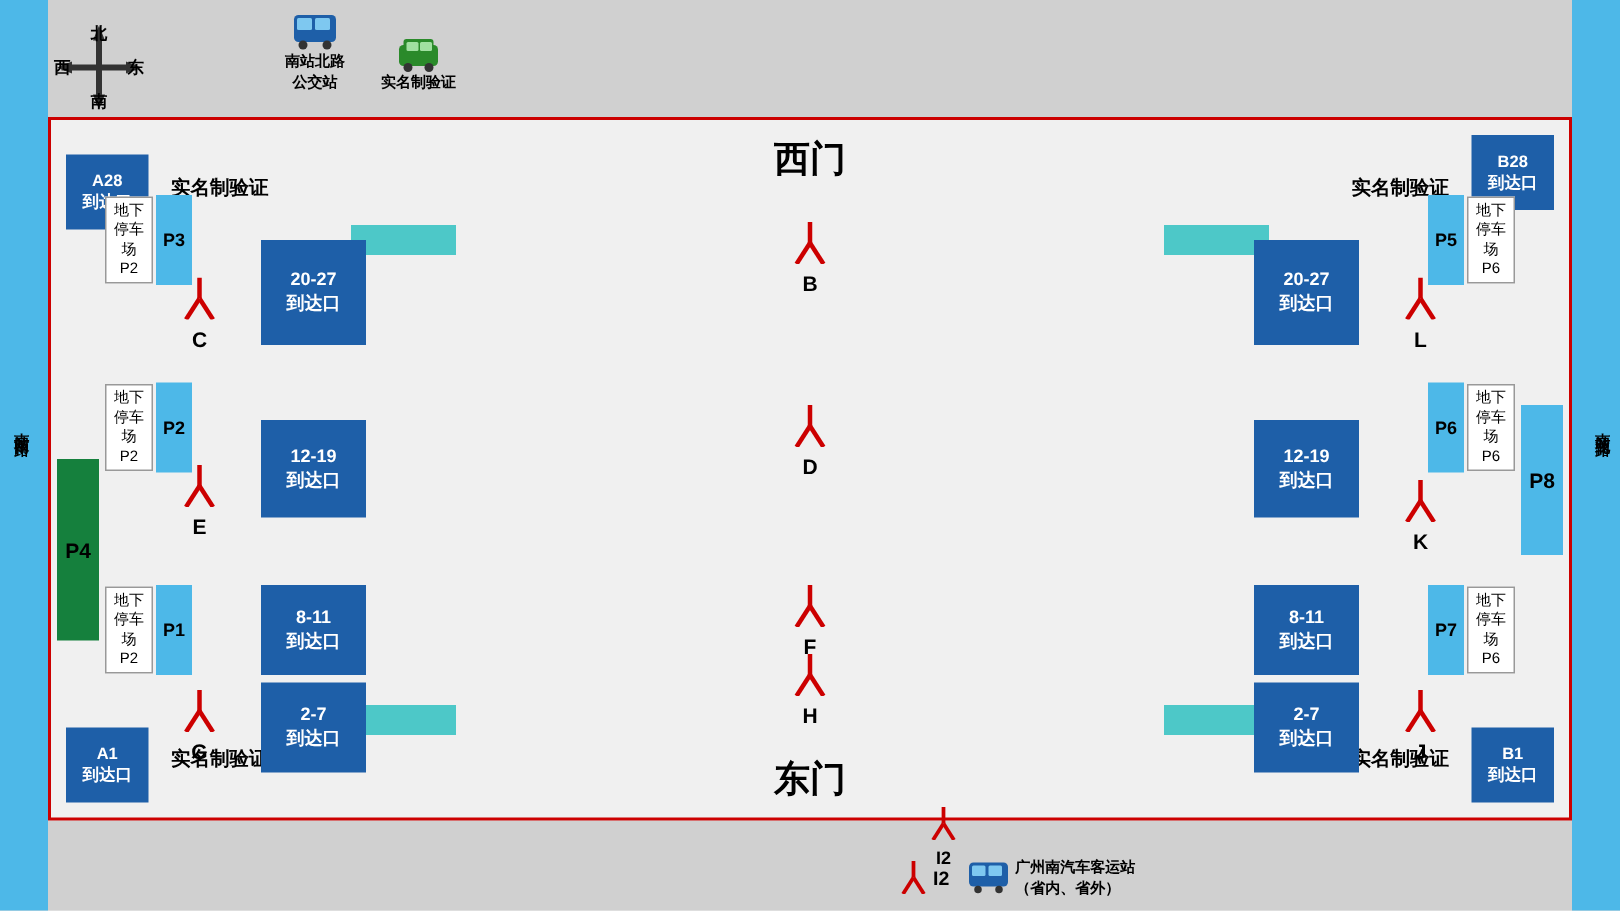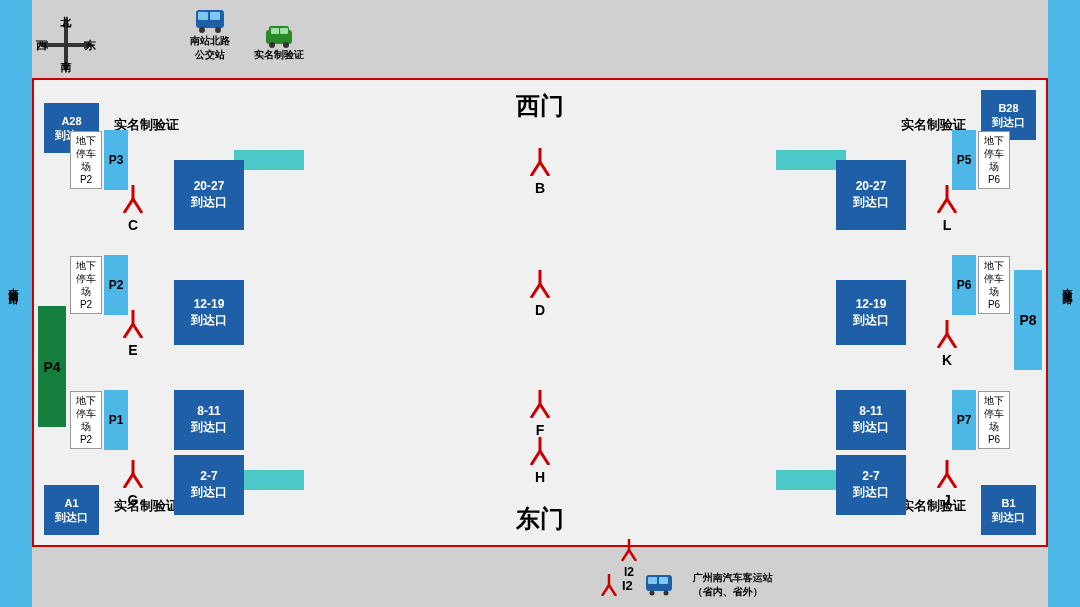--- a/index.html
+++ b/index.html
@@ -359,21 +359,21 @@
 
     <div style="display:flex;align-items:center;gap:4px;">
       <svg width="18" height="22" viewBox="0 0 18 22">
           <line x1="9" y1="0" x2="9" y2="11" stroke="#c00" stroke-width="2.5"></line>
           <line x1="9" y1="11" x2="2" y2="22" stroke="#c00" stroke-width="2.5"></line>
           <line x1="9" y1="11" x2="16" y2="22" stroke="#c00" stroke-width="2.5"></line>
         </svg>
       <span style="font-size:13px;font-weight:bold;">I2</span>
     </div>
 
-    <div style="display:flex;align-items:center;gap:20px;">
+    <div style="display:flex;align-items:center;gap:4px;">
       <svg width="28" height="22" viewBox="0 0 28 22">
         <rect x="1" y="1" width="26" height="16" rx="3" fill="#1e5fa8"></rect>
         <rect x="3" y="3" width="9" height="7" rx="1" fill="#7ec8f0"></rect>
         <rect x="14" y="3" width="9" height="7" rx="1" fill="#7ec8f0"></rect>
         <circle cx="7" cy="19" r="2.5" fill="#333"></circle>
         <circle cx="21" cy="19" r="2.5" fill="#333"></circle>
       </svg>
       <span style="font-size:10px;font-weight:bold;white-space:pre-line;">广州南汽车客运站
 （省内、省外）</span>
     </div>

